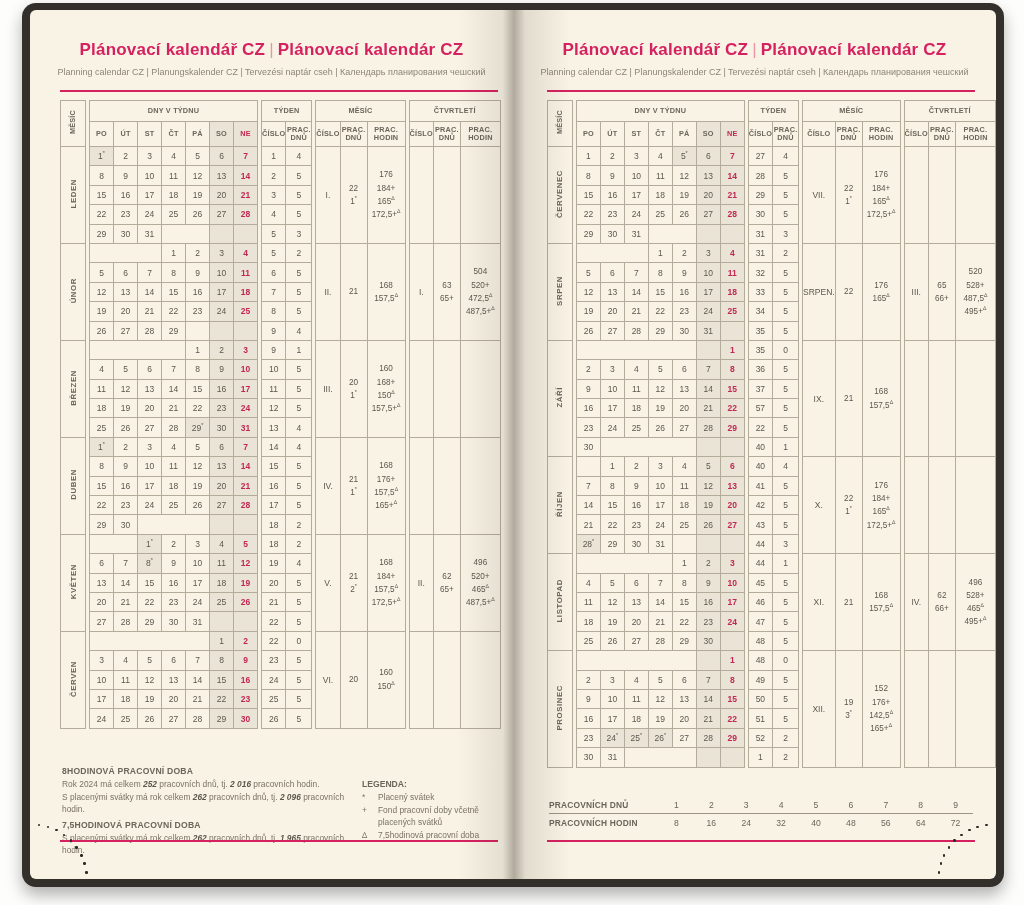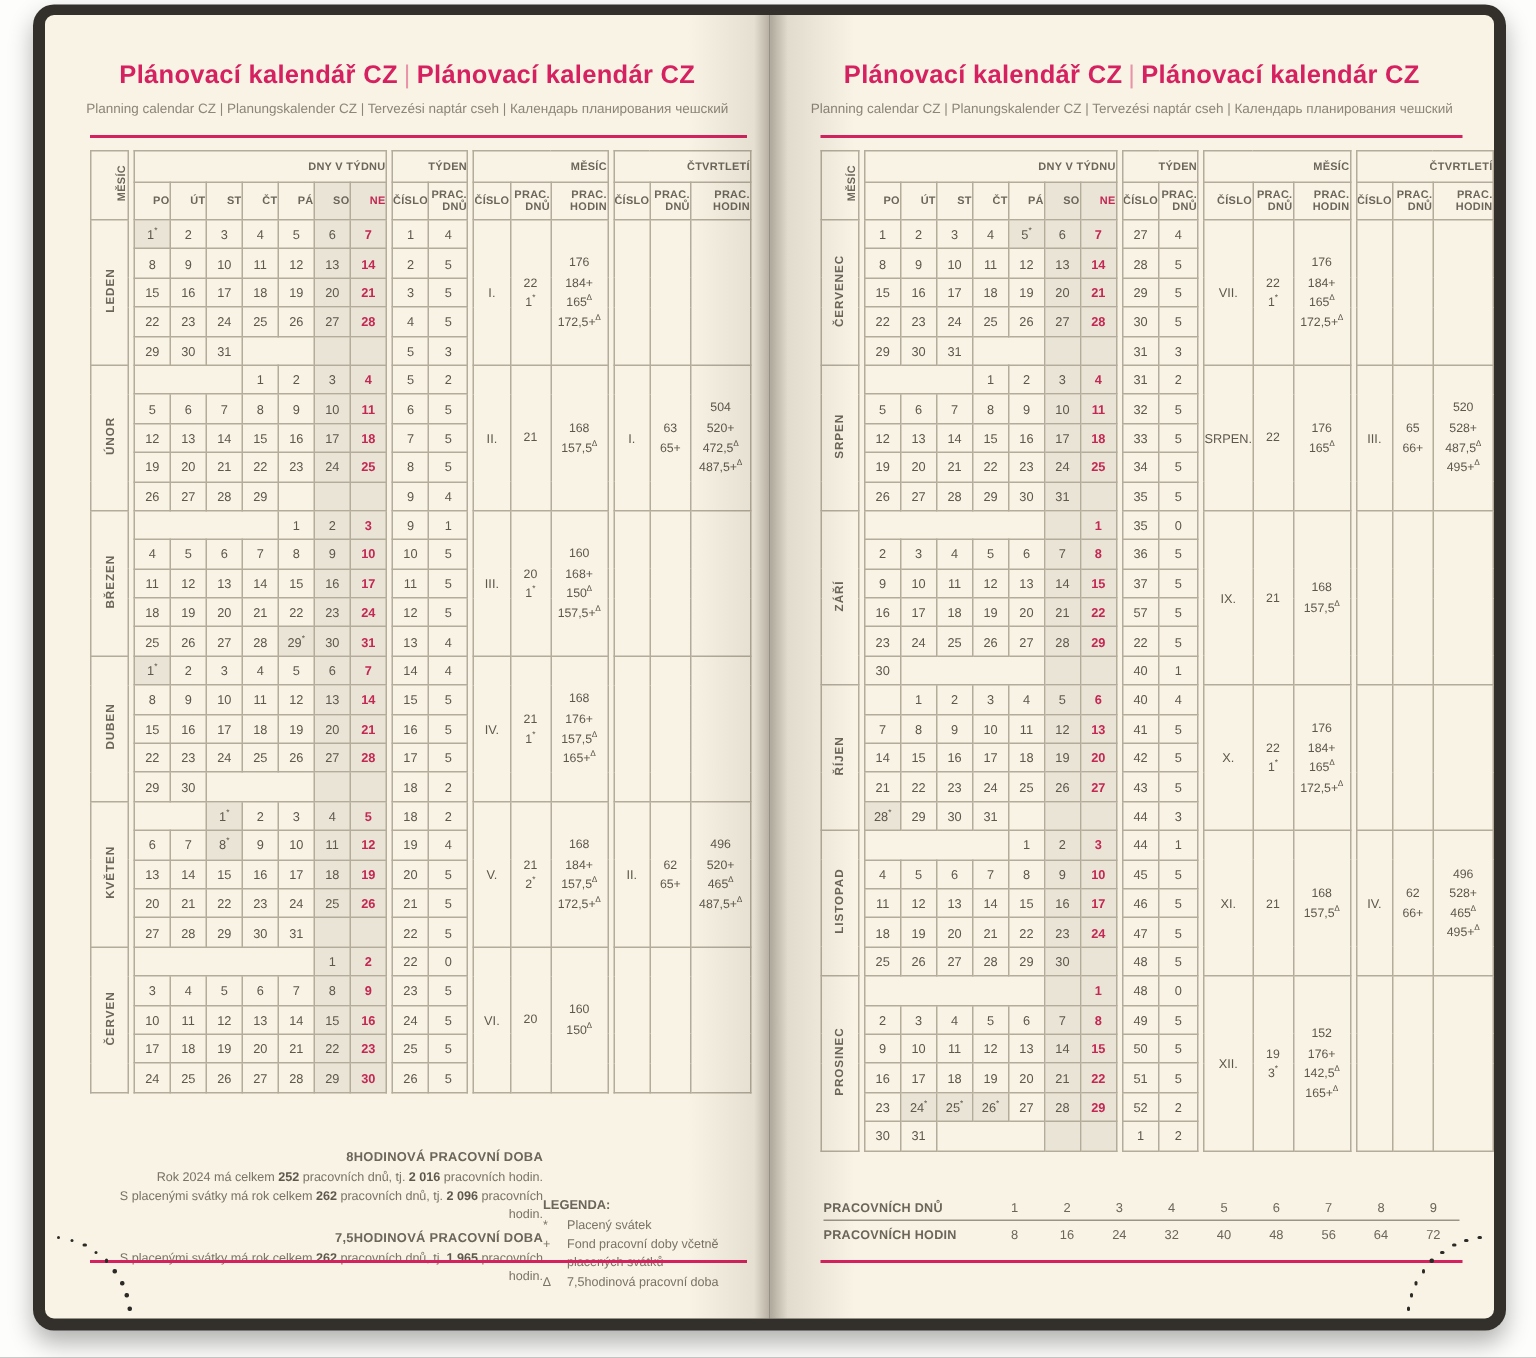--- a/index.html
+++ b/index.html
@@ -19,33 +19,33 @@
   .title .sep { opacity:.45; font-weight:normal; padding:0 4px; }
   .subtitle { margin-top:7px; font-size:9px; color:#8d8678; }
   .rule { position:absolute; height:2px; background:var(--accent); }
   .cal { position:absolute; top:90px; border-collapse:collapse; table-layout:fixed; }
   .page.left  .cal { left:30px; }
   .page.right .cal { left:34px; }
   .cal td, .cal th { border:1px solid var(--line); text-align:center; vertical-align:middle;
     font-size:8.5px; font-weight:normal; color:#5d574c; padding:0; overflow:hidden; }
   .cal .gap { border:none; }
   .cal tr.h1 { height:21px; } .cal tr.h2 { height:25px; } .cal tr.mrow { height:19.4px; }
-  .cal th { font-size:7.3px; font-weight:bold; color:#6b655a; letter-spacing:.2px; line-height:1.15;text-align:right; }
+  .cal th { font-size:7.3px; font-weight:bold; color:#6b655a; letter-spacing:.2px; line-height:1.15; }
   .cal th.sat, .cal td.sat, .cal td.sun, .cal td.hol { background:var(--shade); }
   .cal th.sun { background:var(--shade); color:var(--red); }
   .cal td.sun { color:var(--red); font-weight:bold; }
   .cal td sup { font-size:5.5px; vertical-align:super; line-height:0; }
   .cal td.mlabel span { display:inline-block; writing-mode:vertical-rl; transform:rotate(180deg);
     font-size:7.8px; font-weight:bold; letter-spacing:.6px; color:#6b655a; white-space:nowrap; }
   .cal td.sum div { line-height:1.62; font-size:8.2px; }
-  .fl { position:absolute; left:32px; top:752px; width:300px; color:#7a7365; font-size:8.4px; line-height:1.5;text-align:right; }
+  .fl { position:absolute; left:32px; top:752px; width:300px; color:#7a7365; font-size:8.4px; line-height:1.5; }
   .fl h4 { font-size:8.6px; color:#6b655a; letter-spacing:.2px; margin-top:3px; }
-  .fl b { color:#5d574c; }
+  .fl b { color:#5d574c;font-style:italic; }
   .legend { position:absolute; left:332px; top:768px; width:145px; font-size:8.4px; color:#7a7365; line-height:1.5; }
-  .legend h4 { font-size:8.6px; color:#6b655a;margin-top:19px; }
+  .legend h4 { font-size:8.6px; color:#6b655a; }
   .legend .li { display:flex; }
   .legend .sym { width:16px; flex:none; }
   .hours { position:absolute; left:36px; top:790px; width:424px; font-size:8.6px; color:#6b655a; }
   .hours .row { display:flex; align-items:center; }
   .hours .lab { width:110px; flex:none; font-weight:bold; font-size:8.4px; letter-spacing:.2px; }
   .hours .num { flex:1; text-align:center; }
   .hours .days { border-bottom:1px solid #9b9486; padding-bottom:3px; }
   .hours .hrs { padding-top:3px; line-height:1.5; }
   .dot { position:absolute; width:2.6px; height:2.6px; border-radius:50%; background:#2c2a26; }
   sup.tri { font-size:5.5px; }

